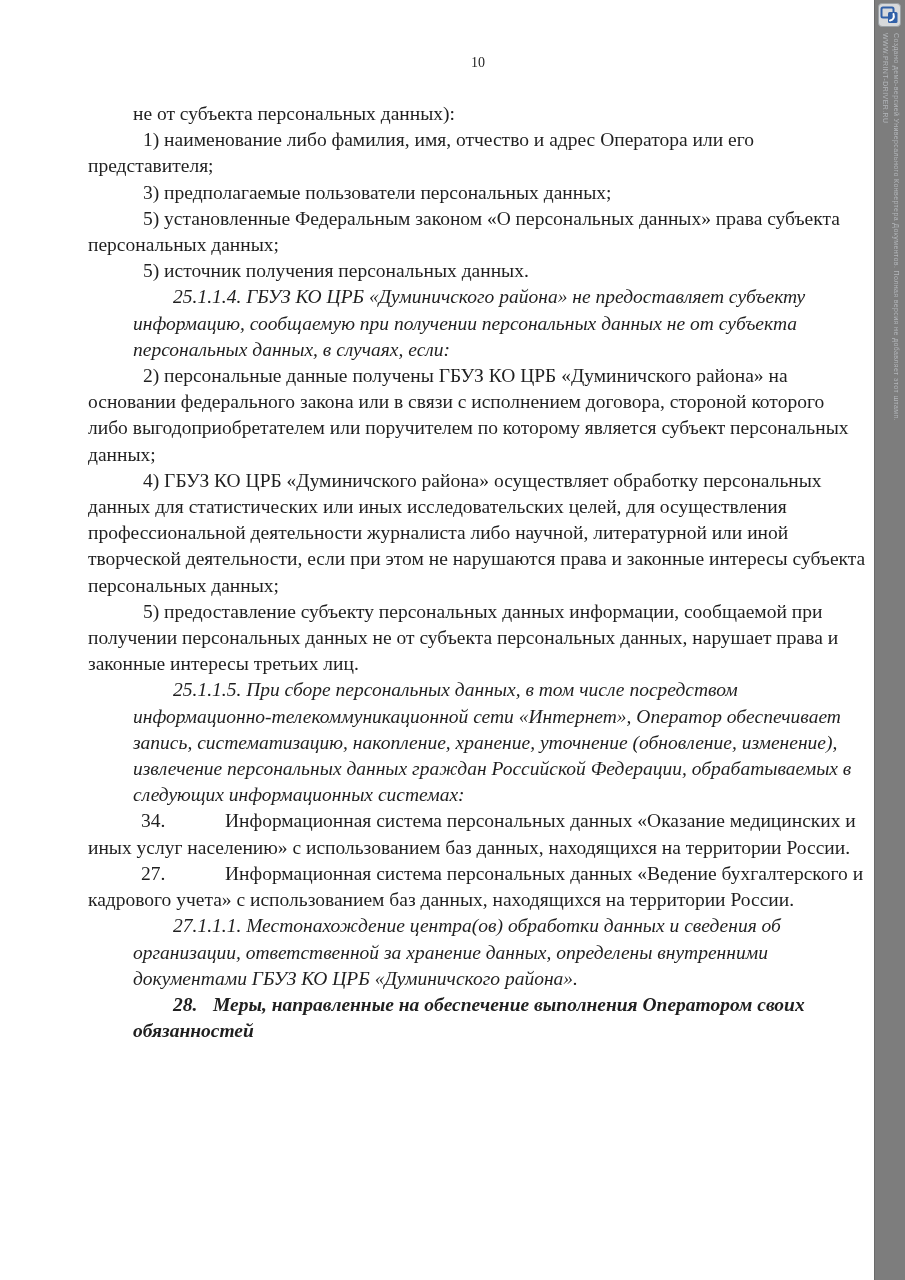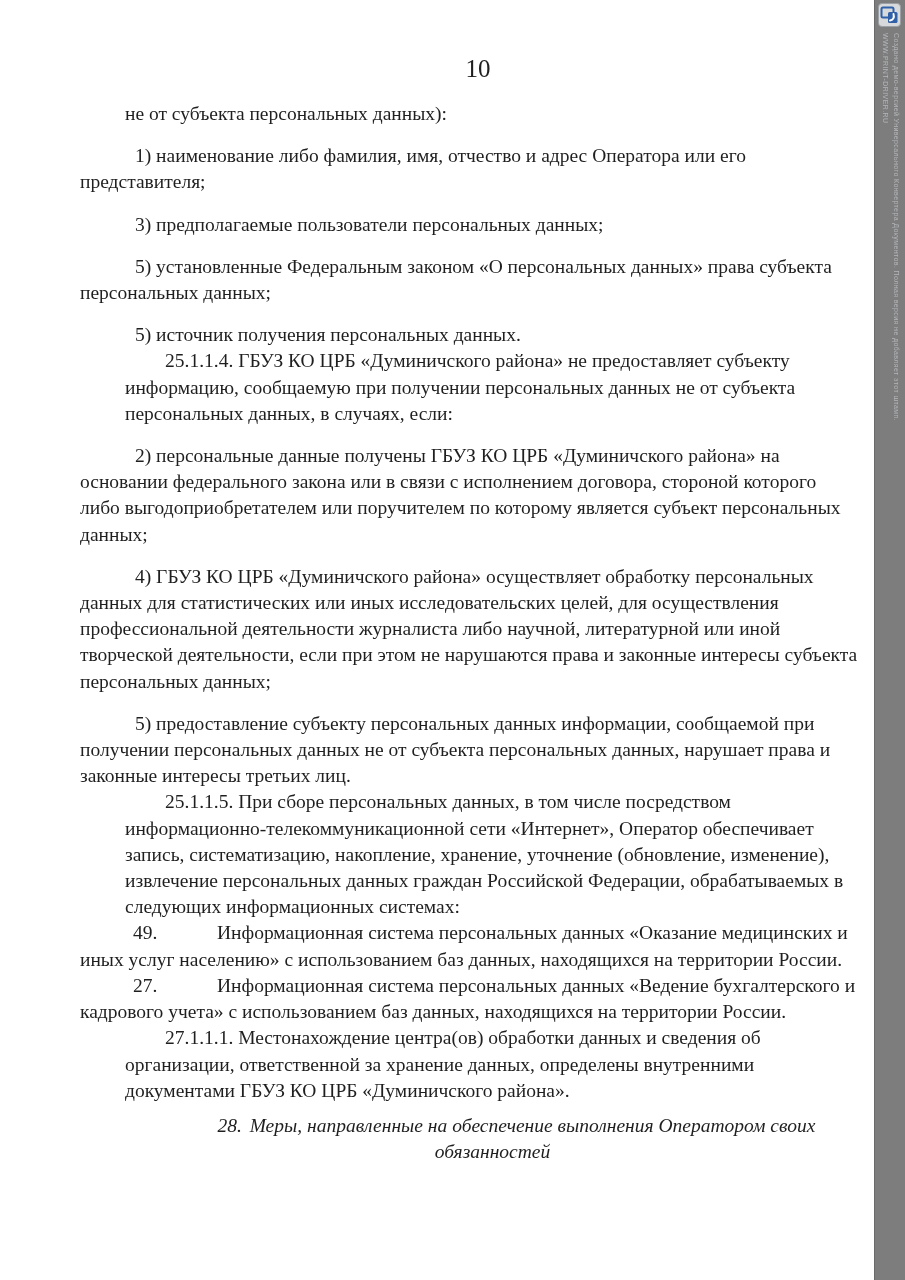--- a/index.html
+++ b/index.html
@@ -8,39 +8,38 @@
     background:#ffffff;
     position:relative;
     overflow:hidden;
     font-family:"Liberation Serif","DejaVu Serif",serif;
     color:#1f1f1f;
   }
   .page-number{
     position:absolute;
     top:55px;left:88px;width:780px;
     text-align:center;
-    font-size:25px;
+    font-size:14px;
     color:#1f1f1f;
   }
   .doc{
     position:absolute;
-    top:101px;left:80px;width:780px;
+    top:101px;left:88px;width:780px;
     font-size:19.5px;
     line-height:26.2px;
   }
   .para{margin:0;padding:0;text-align:left;}
-  .p-item{text-indent:55px;margin-top:16px;}
-  .p-block{margin-left:45px;text-indent:40px;}
+  .p-item{text-indent:55px;}
+  .p-block{margin-left:45px;text-indent:40px;font-style:italic;}
   .p-blockcont{margin-left:45px;text-indent:0;}
   .p-num{text-indent:53px;}
   .p-num .num{display:inline-block;width:84px;text-indent:0;}
   .p-heading{
     margin-left:45px;text-indent:40px;
-    margin-top:9px;
-    font-weight:normal;font-style:italic;text-align:center;
+    font-weight:bold;font-style:italic;
   }
   .p-heading .num{display:inline-block;width:40px;text-indent:0;font-style:italic;}
   
   .wm-strip{
     position:absolute;
     top:0;right:0;
     width:30px;height:1280px;
     background:#7d7d7d;
     border-left:1px solid #6a6a6a;
   }
@@ -71,21 +70,21 @@
   <p class="para p-blockcont"><span>не от субъекта персональных данных):</span></p>
   <p class="para p-item"><span>1) наименование либо фамилия, имя, отчество и адрес Оператора или его представителя;</span></p>
   <p class="para p-item"><span>3) предполагаемые пользователи персональных данных;</span></p>
   <p class="para p-item"><span>5) установленные Федеральным законом «О персональных данных» права субъекта персональных данных;</span></p>
   <p class="para p-item"><span>5) источник получения персональных данных.</span></p>
   <p class="para p-block"><span>25.1.1.4. ГБУЗ КО ЦРБ «Думиничского района» не предоставляет субъекту информацию, сообщаемую при получении персональных данных не от субъекта персональных данных, в случаях, если:</span></p>
   <p class="para p-item"><span>2) персональные данные получены ГБУЗ КО ЦРБ «Думиничского района» на основании федерального закона или в связи с исполнением договора, стороной которого либо выгодоприобретателем или поручителем по которому является субъект персональных данных;</span></p>
   <p class="para p-item"><span>4) ГБУЗ КО ЦРБ «Думиничского района» осуществляет обработку персональных данных для статистических или иных исследовательских целей, для осуществления профессиональной деятельности журналиста либо научной, литературной или иной творческой деятельности, если при этом не нарушаются права и законные интересы субъекта персональных данных;</span></p>
   <p class="para p-item"><span>5) предоставление субъекту персональных данных информации, сообщаемой при получении персональных данных не от субъекта персональных данных, нарушает права и законные интересы третьих лиц.</span></p>
   <p class="para p-block"><span>25.1.1.5. При сборе персональных данных, в том числе посредством информационно-телекоммуникационной сети «Интернет», Оператор обеспечивает запись, систематизацию, накопление, хранение, уточнение (обновление, изменение), извлечение персональных данных граждан Российской Федерации, обрабатываемых в следующих информационных системах:</span></p>
-  <p class="para p-num"><span class="num">49.</span><span>Информационная система персональных данных «Оказание медицинских и иных услуг населению» с использованием баз данных, находящихся на территории России.</span></p>
+  <p class="para p-num"><span class="num">34.</span><span>Информационная система персональных данных «Оказание медицинских и иных услуг населению» с использованием баз данных, находящихся на территории России.</span></p>
   <p class="para p-num"><span class="num">27.</span><span>Информационная система персональных данных «Ведение бухгалтерского и кадрового учета» с использованием баз данных, находящихся на территории России.</span></p>
   <p class="para p-block"><span>27.1.1.1. Местонахождение центра(ов) обработки данных и сведения об организации, ответственной за хранение данных, определены внутренними документами ГБУЗ КО ЦРБ «Думиничского района».</span></p>
   <p class="para p-heading"><span class="num">28.</span><span>Меры, направленные на обеспечение выполнения Оператором своих обязанностей</span></p>
 </div>
 
 <div class="wm-strip">
   <svg class="wm-logo" viewBox="0 0 23 24" xmlns="http://www.w3.org/2000/svg">
     <rect x="0.5" y="0.5" width="22" height="23" rx="3.5" fill="#d7d9db" stroke="#9aa0a4" stroke-width="1"></rect>
     <rect x="3.5" y="4.5" width="12" height="10" rx="1.5" fill="none" stroke="#3060a8" stroke-width="2"></rect>
     <rect x="10" y="9" width="9.5" height="11" rx="1.5" fill="#3060a8"></rect>

